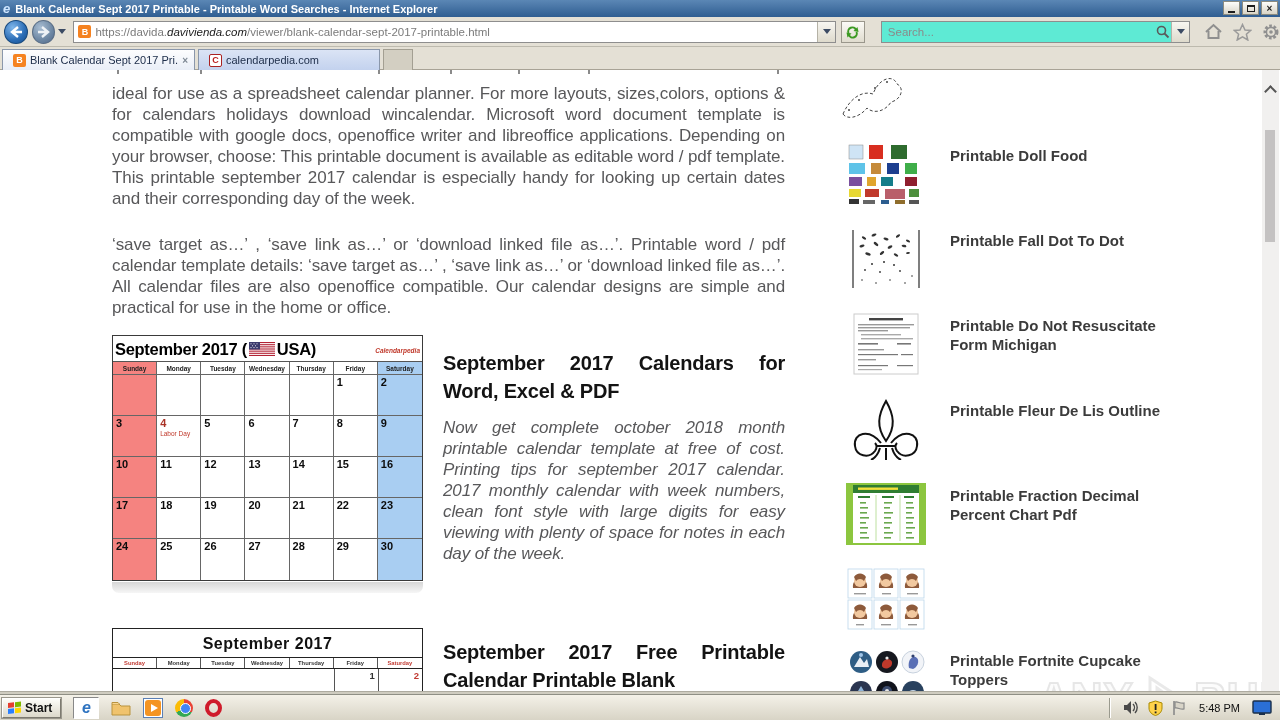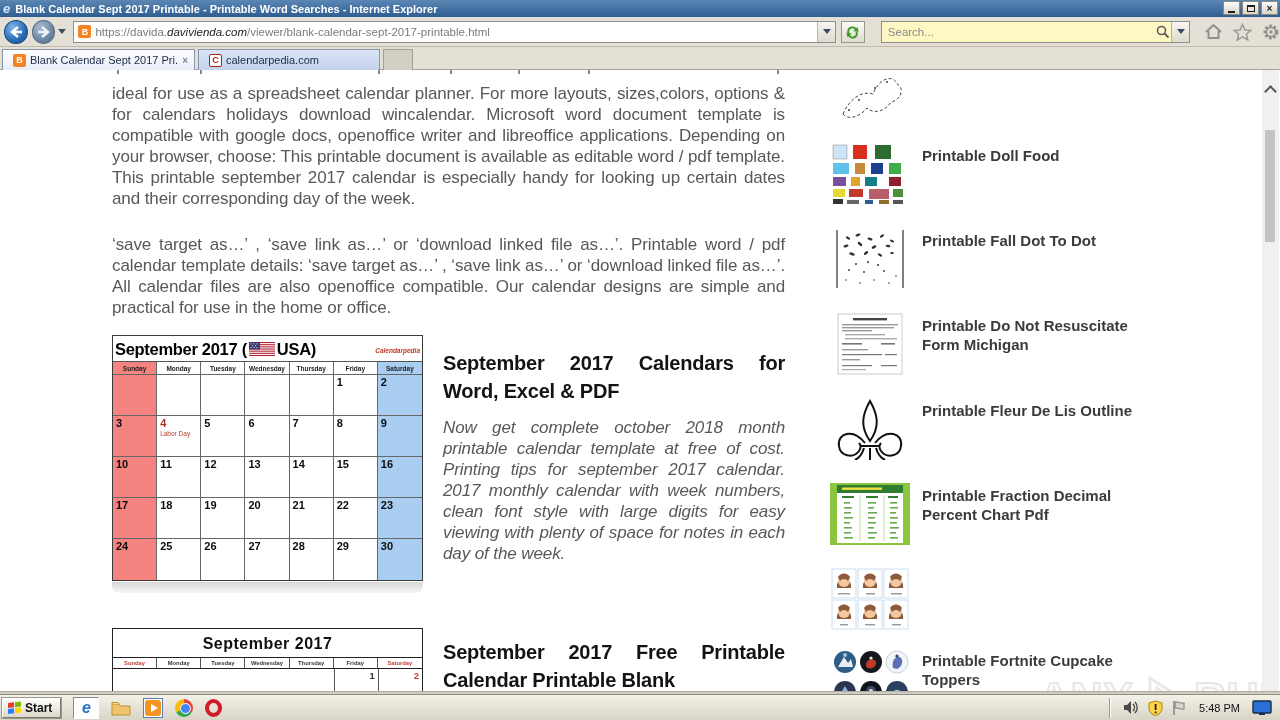--- a/index.html
+++ b/index.html
@@ -28,21 +28,21 @@
   .addr { height:22px; width:772px; margin-left:4px; background:#fff; border:1px solid #8e8e8e; display:flex; align-items:center; }
   .favicon { width:13px; height:13px; border-radius:2px; background:#f58220; color:#fff; font-size:9px; font-weight:bold;
     display:flex; align-items:center; justify-content:center; margin:0 4px; flex:none; }
   .favicon.c2 { background:#fff; border:1px solid #aa2222; color:#bb2222; }
   .urltext { font-size:11.5px; color:#7b7b7b; white-space:nowrap; overflow:hidden; flex:1; }
   .urltext b { color:#1a1a1a; font-weight:normal;font-style:italic; }
   .ddbtn { width:18px; height:20px; background:linear-gradient(#f7f6f1,#dedacc); border-left:1px solid #b5b2a6;
     display:flex; align-items:center; justify-content:center; flex:none; }
   .toolbtn { width:24px; height:22px; margin-left:5px; background:linear-gradient(#fbfaf6,#e0dccf); border:1px solid #9a978c;
     display:flex; align-items:center; justify-content:center; }
-  .searchbox { height:22px; width:313px; margin-left:16px; background:#fef9c3; border:1px solid #8e8e8e; display:flex; align-items:center; }
+  .searchbox { height:22px; width:313px; margin-left:16px; background:#5eead4; border:1px solid #8e8e8e; display:flex; align-items:center; }
   .searchbox input { border:none; outline:none; flex:1; font-size:11.5px; color:#555; padding-left:6px; background:transparent;
     font-family:"Liberation Sans", sans-serif; }
   .searchbox input::placeholder { color:#8a8a8a; }
   .tb-icons { display:flex; align-items:center; margin-left:14px; gap:10px; }
 
   
   .tabbar { position:absolute; left:0; top:47px; width:1280px; height:23px; background:#e4e0d5; border-bottom:1px solid #a8a396; }
   .tab { position:absolute; top:2px; height:21px; display:flex; align-items:center; padding:0 6px; font-size:11px; color:#20304c;
     border:1px solid #8a97ab; border-bottom:none; }
   .tab.active { left:2px; width:193px; background:linear-gradient(#fdfdfe,#e9eef7); }
@@ -99,21 +99,21 @@
   .c2empty { grid-column:span 5; }
   .c2cell { border-left:1px solid #555; }
   .c2row2 { display:grid; grid-template-columns:repeat(7,1fr); border-top:1px solid #222; height:71px; }
   .c2row2 > div { border-left:1px solid #555; }
   .c2row2 > div:first-child { border-left:none; }
   .d2 { display:block; font-size:9.5px; font-weight:bold; color:#333; text-align:right; padding:2px 3px 0 0; line-height:10px; }
 
   
   .sidebar { position:absolute; left:830px; top:0; width:345px; height:621px; }
   .sb-art { position:absolute; left:5px; top:0; }
-  .sb-item { position:absolute; left:0; display:flex; cursor:pointer; text-decoration:none; }
+  .sb-item { position:absolute; left:16px; display:flex; cursor:pointer; text-decoration:none;gap:12px; }
   .thumb { width:80px; height:62px; flex:none; display:flex; align-items:flex-start; justify-content:center; overflow:hidden; }
   .sb-label { margin-left:12px; padding-top:3px; width:238px; font-size:15px; font-weight:bold; color:#3b3b3b; line-height:19px; }
 
   
   .scrollbar { position:absolute; right:1px; top:0; width:17px; height:621px; background:#f1f0ef; }
   .sb-up { position:absolute; left:3px; top:14px; width:10px; height:10px; }
   .sb-up:before { content:""; position:absolute; left:1px; top:3px; width:7px; height:7px; border-left:2px solid #555; border-top:2px solid #555; transform:rotate(45deg); }
   .sb-thumb { position:absolute; left:3px; top:60px; width:10px; height:112px; background:#c4c2c2; }
 
   

